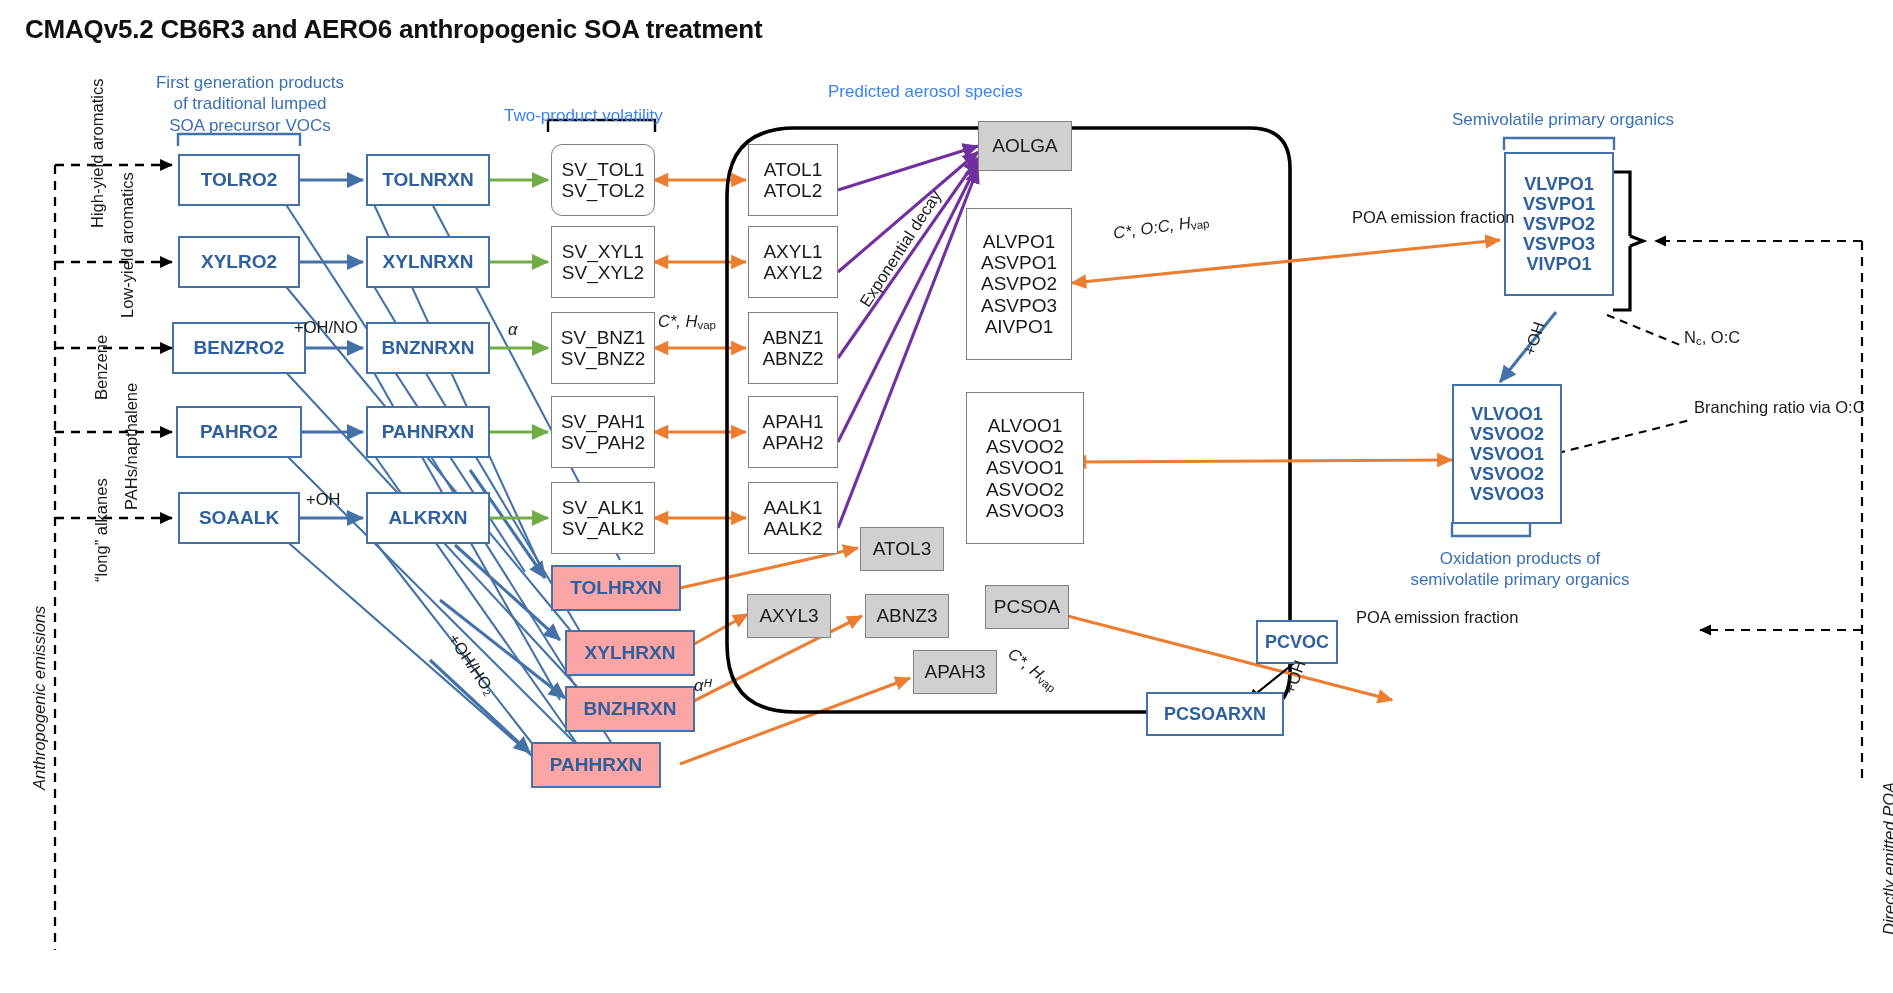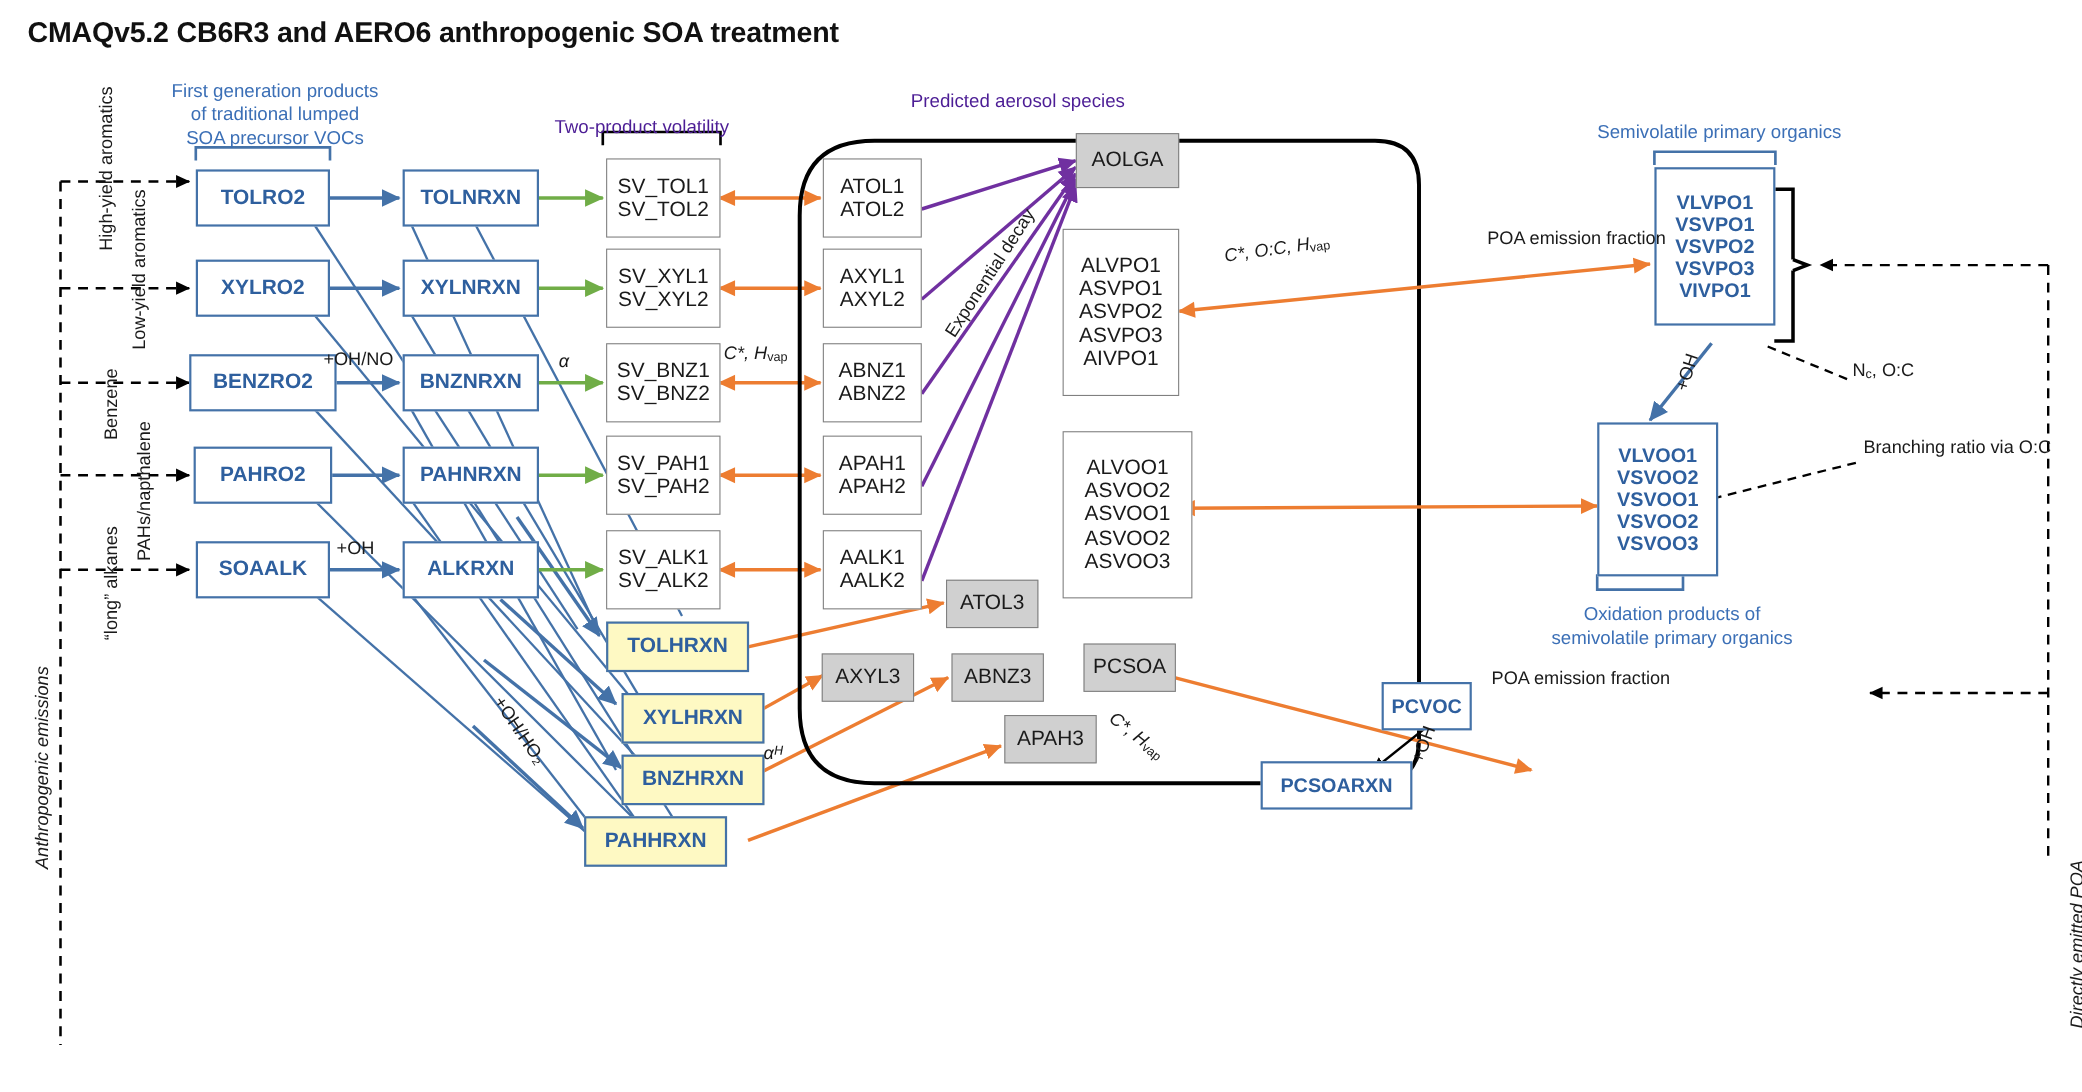--- a/index.html
+++ b/index.html
@@ -6,31 +6,31 @@
   body{width:1893px;height:993px;position:relative;font-family:"Liberation Sans",sans-serif;overflow:hidden;}
   #stage{position:absolute;left:0;top:0;width:1893px;height:993px;}
   svg#wires{position:absolute;left:0;top:0;width:1893px;height:993px;pointer-events:none;}
 
   .title{position:absolute;left:25px;top:14px;font-size:26px;font-weight:bold;color:#111;letter-spacing:-.2px;}
 
   .box{position:absolute;box-sizing:border-box;display:flex;align-items:center;justify-content:center;
        flex-direction:column;text-align:center;line-height:1.12;}
   
   .bbox{border:2.2px solid #4472a8;background:#fff;color:#2e5f9e;font-weight:bold;font-size:19px;}
-  .bbox.gray{background:#fef9c3;}
+  .bbox.gray{background:#fca5a5;}
   
   .gbox{border:1.8px solid #808080;background:#fff;color:#1a1a1a;font-weight:normal;font-size:19px;}
   .gbox.fillgray{background:#d0d0d0;}
   .bbox.stack,.gbox.stack{justify-content:center;}
   .bbox.stack span,.gbox.stack span{display:block;}
 
   .lbl{position:absolute;font-size:16.5px;color:#1a1a1a;white-space:nowrap;}
   .lbl.ital{font-style:italic;}
   .sub{font-size:11.5px;vertical-align:-2px;}
-  .hdr{font-size:17px;color:#4c1d95;}
+  .hdr{font-size:17px;color:#3b82f6;}
   .bluehdr{font-size:17px;color:#3b6fb6;text-align:center;line-height:1.25;}
 </style>
 </head>
 <body>
 
 <div id="stage">
 
   <div class="title">CMAQv5.2 CB6R3 and AERO6  anthropogenic SOA treatment</div>
 
   <svg id="wires" viewBox="0 0 1893 993">
@@ -204,21 +204,21 @@
   <div class="box bbox" style="left:172px;top:322px;width:134px;height:52px;">BENZRO2</div>
   <div class="box bbox" style="left:176px;top:406px;width:126px;height:52px;">PAHRO2</div>
   <div class="box bbox" style="left:178px;top:492px;width:122px;height:52px;">SOAALK</div>
 
   <div class="box bbox" style="left:366px;top:154px;width:124px;height:52px;">TOLNRXN</div>
   <div class="box bbox" style="left:366px;top:236px;width:124px;height:52px;">XYLNRXN</div>
   <div class="box bbox" style="left:366px;top:322px;width:124px;height:52px;">BNZNRXN</div>
   <div class="box bbox" style="left:366px;top:406px;width:124px;height:52px;">PAHNRXN</div>
   <div class="box bbox" style="left:366px;top:492px;width:124px;height:52px;">ALKRXN</div>
 
-  <div class="box gbox stack" style="left:551px;top:144px;width:104px;height:72px;">
+  <div class="box gbox stack" style="left:551px;top:144px;width:104px;height:72px;border-radius:11px;">
     <span>SV_TOL1</span>
     <span>SV_TOL2</span>
     </div>
   <div class="box gbox stack" style="left:551px;top:226px;width:104px;height:72px;">
     <span>SV_XYL1</span>
     <span>SV_XYL2</span>
     </div>
   <div class="box gbox stack" style="left:551px;top:312px;width:104px;height:72px;">
     <span>SV_BNZ1</span>
     <span>SV_BNZ2</span>

